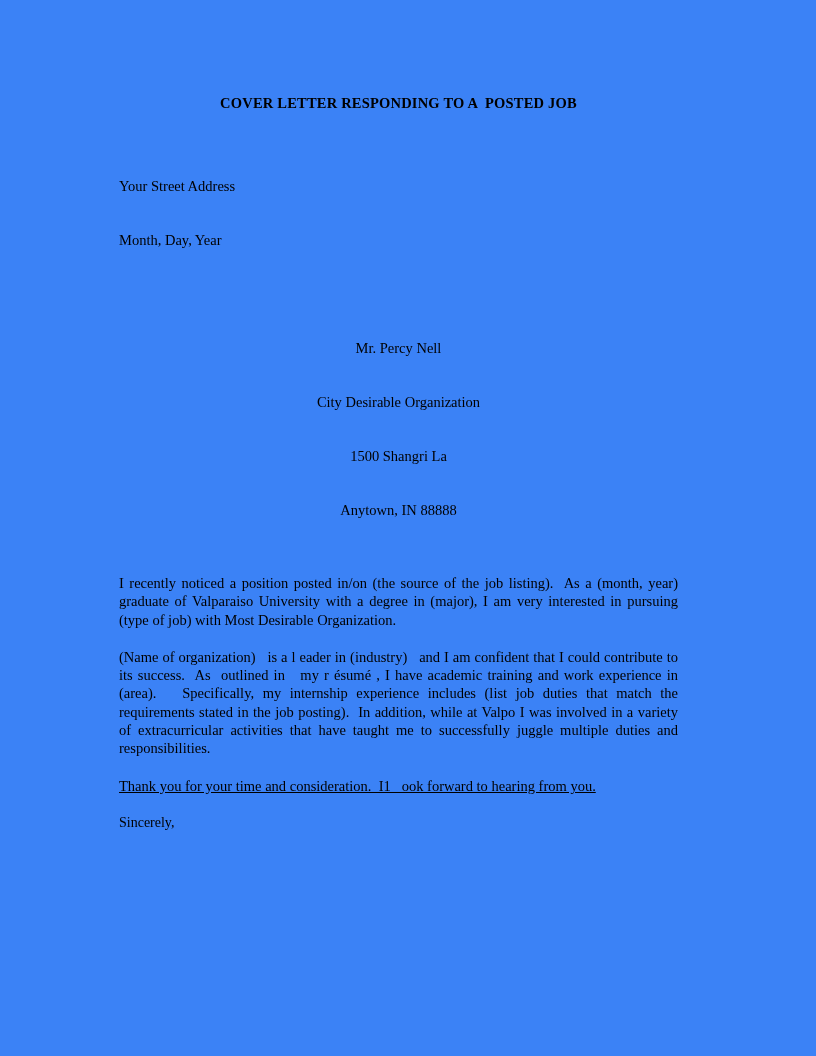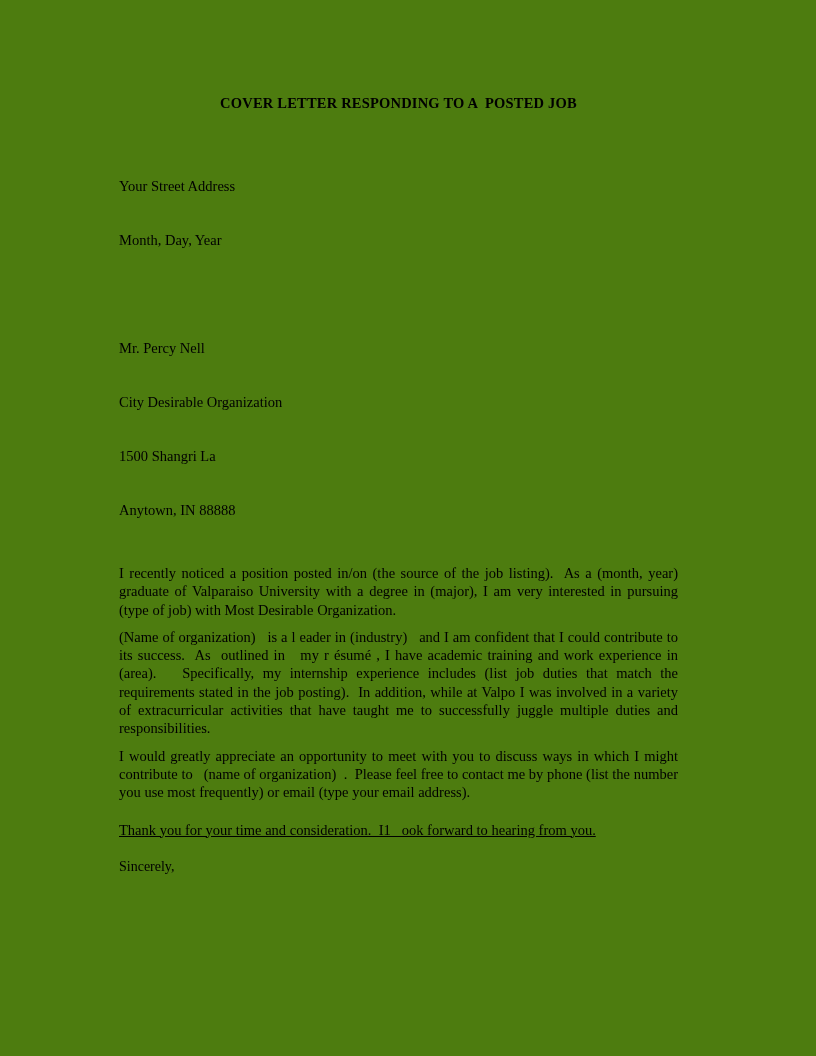--- a/index.html
+++ b/index.html
@@ -4,21 +4,21 @@
 <style>
   html, body {
     margin: 0;
     padding: 0;
     background: #ffffff;
   }
   .page {
     position: relative;
     width: 816px;
     height: 1056px;
-    background: #4d7c0f;
+    background: #3b82f6;
     margin: 0 auto;
     overflow: hidden;
     font-family: "Liberation Serif", "DejaVu Serif", serif;
     color: #000000;
     -webkit-font-smoothing: none;
   }
   .content {
     position: absolute;
     left: 119px;
     top: 0;
@@ -36,34 +36,35 @@
   .block {
     font-size: 14.5px;
     line-height: 18px;
     white-space: pre-wrap;
   }
   .sender-block {
     margin-top: 29px;
   }
   .recipient-block {
     margin-top: 18px;
+    text-align: center;
   }
   .salutation {
     margin-top: 18px;
   }
   .para {
     font-size: 14.5px;
     line-height: 18.3px;
     text-align: justify;
     text-justify: inter-word;
     margin: 0;
     white-space: pre-wrap;
   }
   .para-gap {
-    margin-top: 9px;
+    margin-top: 19px;
   }
   .closing-line {
     font-size: 14.5px;
     line-height: 18px;
     margin-top: 19px;
     white-space: pre-wrap;
     text-decoration: underline;
   }
   .sign-line {
     font-size: 14px;
@@ -93,20 +94,19 @@
       <span class="addr-line">City Desirable Organization</span>
       <span class="addr-line">1500 Shangri La</span>
       <span class="addr-line">Anytown, IN 88888</span>
     </div>
 
 
     <p class="para para-gap">I recently noticed a position posted in/on (the source of the job listing).  As a (month, year) graduate of Valparaiso University with a degree in (major), I am very interested in pursuing (type of job) with Most Desirable Organization.</p>
 
     <p class="para para-gap">(Name of organization)   is a l eader in (industry)   and I am confident that I could contribute to its success.  As  outlined in   my r ésumé , I have academic training and work experience in (area).   Specifically, my internship experience includes (list job duties that match the requirements stated in the job posting).  In addition, while at Valpo I was involved in a variety of extracurricular activities that have taught me to successfully juggle multiple duties and responsibilities.</p>
 
-    <p class="para para-gap">I would greatly appreciate an opportunity to meet with you to discuss ways in which I might contribute to   (name of organization)  .  Please feel free to contact me by phone (list the number you use most frequently) or email (type your email address).</p>
 
     <div class="closing-line">Thank you for your time and consideration.  I1   ook forward to hearing from you.</div>
 
     <div class="sign-line">Sincerely,</div>
 
   </div>
 </div>
 
 </body></html>

